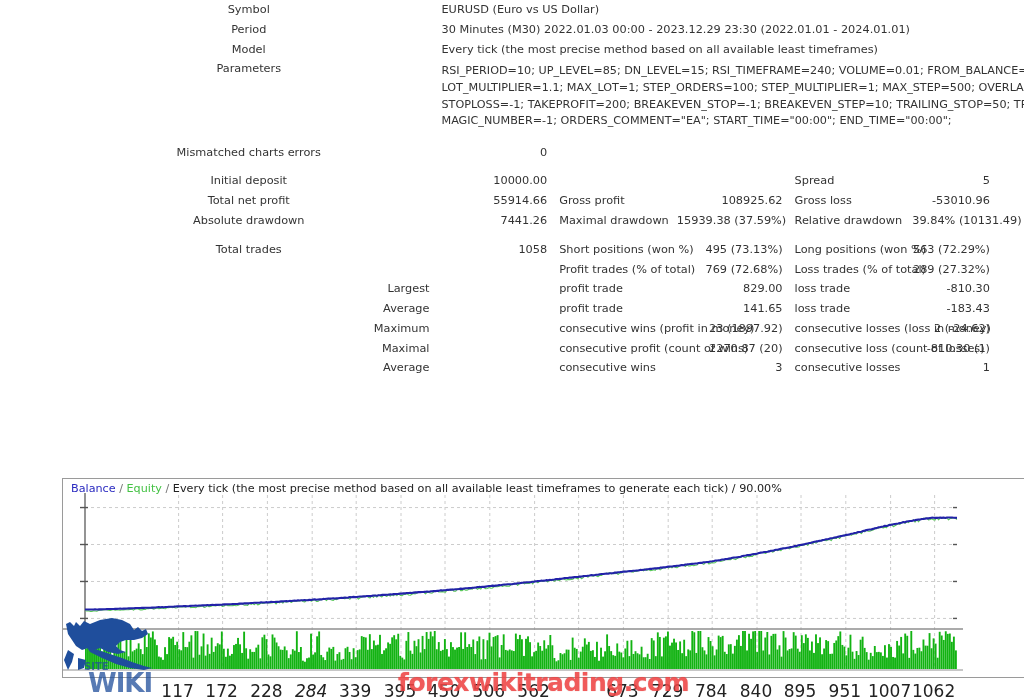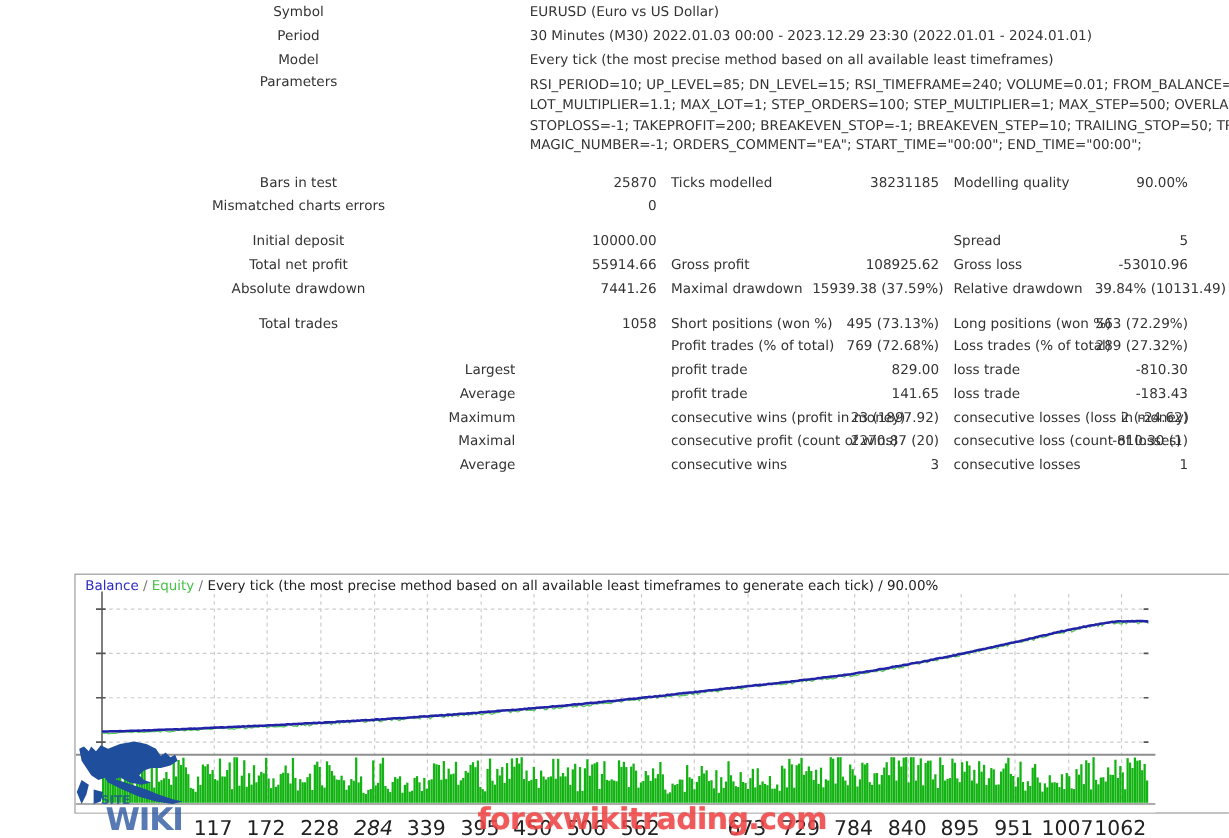--- a/index.html
+++ b/index.html
@@ -159,28 +159,20 @@
           <div>LOT_MULTIPLIER=1.1; MAX_LOT=1; STEP_ORDERS=100; STEP_MULTIPLIER=1; MAX_STEP=500; OVERLAP_ORDERS=5; OVERLAP_PIPS=10;</div>
           <div>STOPLOSS=-1; TAKEPROFIT=200; BREAKEVEN_STOP=-1; BREAKEVEN_STEP=10; TRAILING_STOP=50; TRAILING_STEP=50;</div>
           <div>MAGIC_NUMBER=-1; ORDERS_COMMENT="EA"; START_TIME="00:00"; END_TIME="00:00";</div>
         </td>
       </tr>
 
       <tr class="spacer-row">
           <td colspan="6"></td>
         </tr>
 
-      <tr class="tight">
-        <td class="c-label">Bars in test</td>
-        <td class="c-val1">25870</td>
-        <td class="c-mid">Ticks modelled</td>
-        <td class="c-val2">38231185</td>
-        <td class="c-mid2">Modelling quality</td>
-        <td class="c-val3">90.00%</td>
-      </tr>
 
       <tr>
         <td class="c-label wrap-label">Mismatched charts errors</td>
         <td class="c-val1">0</td>
         <td class="c-mid"></td>
         <td class="c-val2"></td>
         <td class="c-mid2"></td>
         <td class="c-val3"></td>
       </tr>
 

